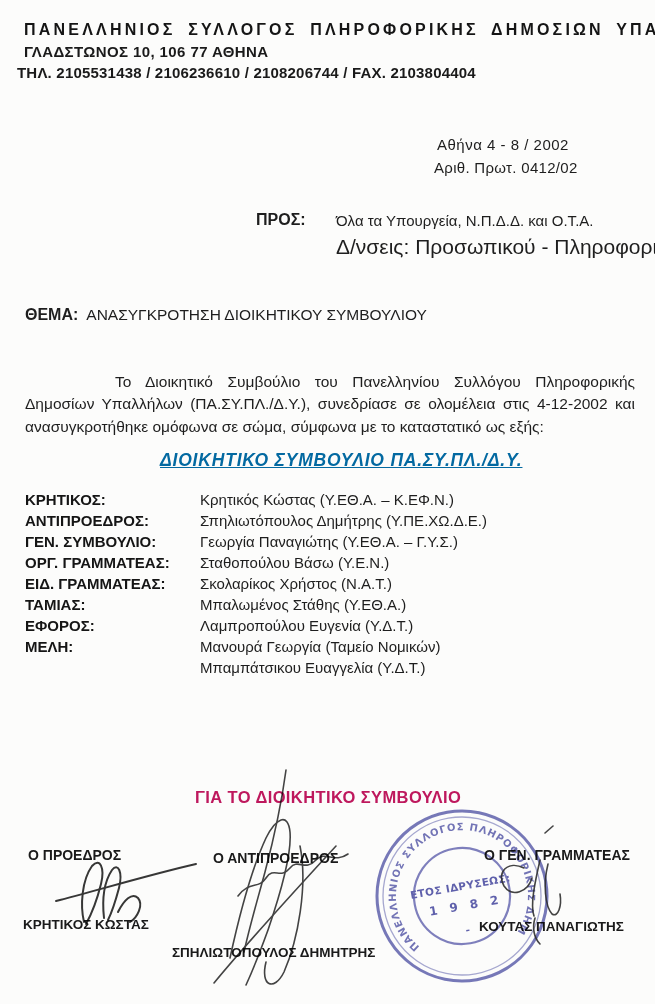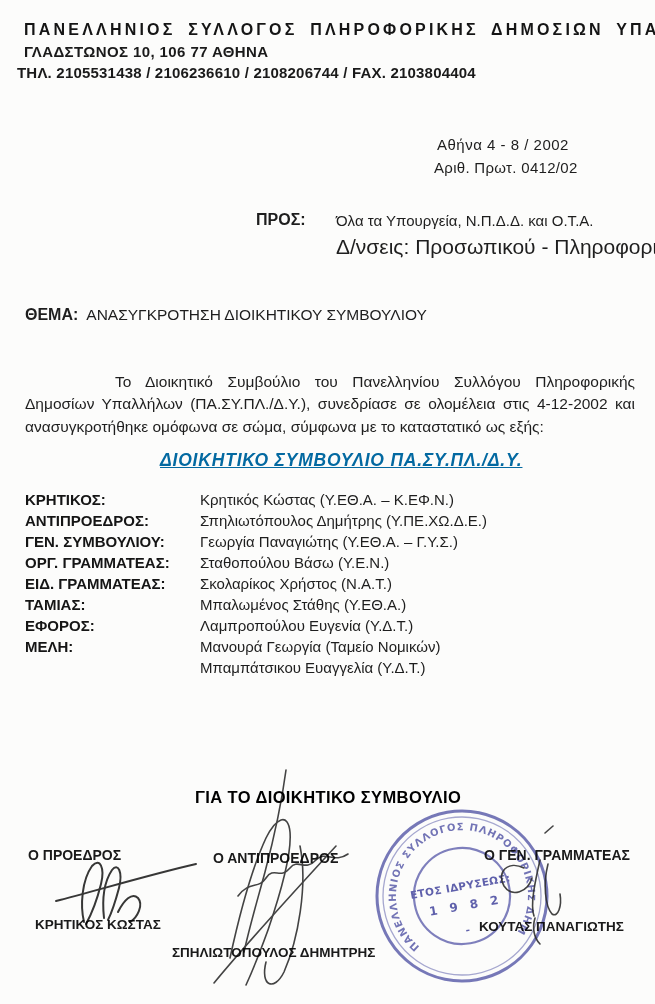--- a/index.html
+++ b/index.html
@@ -33,27 +33,27 @@
   .para2{left:25px;top:675px;width:612px;text-indent:80px;}
   
   .board-heading{left:160px;top:450px;font-size:17.5px;font-weight:bold;font-style:italic;
     text-decoration:underline;letter-spacing:.8px;color:#0369a1;}
   
   .board{position:absolute;left:25px;top:489px;width:610px;}
   .brow{display:flex;height:21px;font-size:15px;line-height:21px;}
   .brole{width:175px;font-weight:bold;color:#151515;flex:0 0 auto;}
   .bname{flex:1;}
   
-  .closing-heading{left:195px;top:788px;font-size:16.5px;font-weight:bold;letter-spacing:.4px;color:#000000;}
+  .closing-heading{left:195px;top:788px;font-size:16.5px;font-weight:bold;letter-spacing:.4px;color:#be185d;}
   .sig-title{font-size:14px;font-weight:bold;color:#1a1a1a;}
   .sig-name{font-size:13.5px;font-weight:bold;color:#1a1a1a;}
   .t1{left:28px;top:847px;}
   .t2{left:213px;top:850px;}
   .t3{left:484px;top:847px;}
-  .n1{left:35px;top:917px;}
+  .n1{left:23px;top:917px;}
   .n2{left:172px;top:921px;margin-top:24px;}
   .n3{left:479px;top:919px;text-align:right;}
   
   .ink{position:absolute;left:0;top:0;pointer-events:none;mix-blend-mode:multiply;}
   .stamp-ring-text{font-family:"DejaVu Sans",sans-serif;font-size:10px;font-weight:bold;letter-spacing:.9px;}
   .stamp-center1{font-family:"DejaVu Sans",sans-serif;font-size:10.5px;font-weight:bold;letter-spacing:.4px;}
   .stamp-center2{font-family:"DejaVu Sans",sans-serif;font-size:12px;font-weight:bold;letter-spacing:4px;}
 </style>
 </head>
 <body>
@@ -82,21 +82,21 @@
   <div class="board">
     <div class="brow">
         <span class="brole">ΚΡΗΤΙΚΟΣ:</span>
         <span class="bname">Κρητικός Κώστας (Υ.ΕΘ.Α. – Κ.ΕΦ.Ν.)</span>
       </div>
     <div class="brow">
         <span class="brole">ΑΝΤΙΠΡΟΕΔΡΟΣ:</span>
         <span class="bname">Σπηλιωτόπουλος Δημήτρης (Υ.ΠΕ.ΧΩ.Δ.Ε.)</span>
       </div>
     <div class="brow">
-        <span class="brole">ΓΕΝ. ΣΥΜΒΟΥΛΙΟΥ:</span>
+        <span class="brole">ΓΕΝ. ΣΥΜΒΟΥΛΙΟ:</span>
         <span class="bname">Γεωργία Παναγιώτης (Υ.ΕΘ.Α. – Γ.Υ.Σ.)</span>
       </div>
     <div class="brow">
         <span class="brole">ΟΡΓ. ΓΡΑΜΜΑΤΕΑΣ:</span>
         <span class="bname">Σταθοπούλου Βάσω (Υ.Ε.Ν.)</span>
       </div>
     <div class="brow">
         <span class="brole">ΕΙΔ. ΓΡΑΜΜΑΤΕΑΣ:</span>
         <span class="bname">Σκολαρίκος Χρήστος (Ν.Α.Τ.)</span>
       </div>

